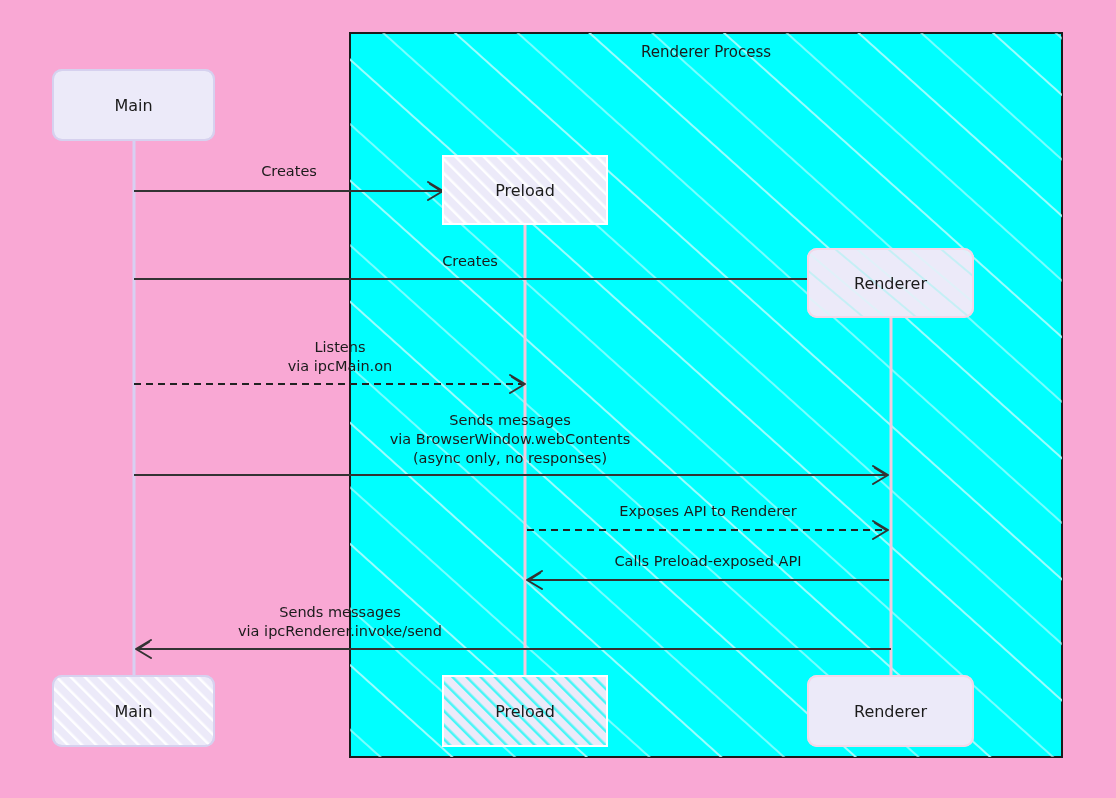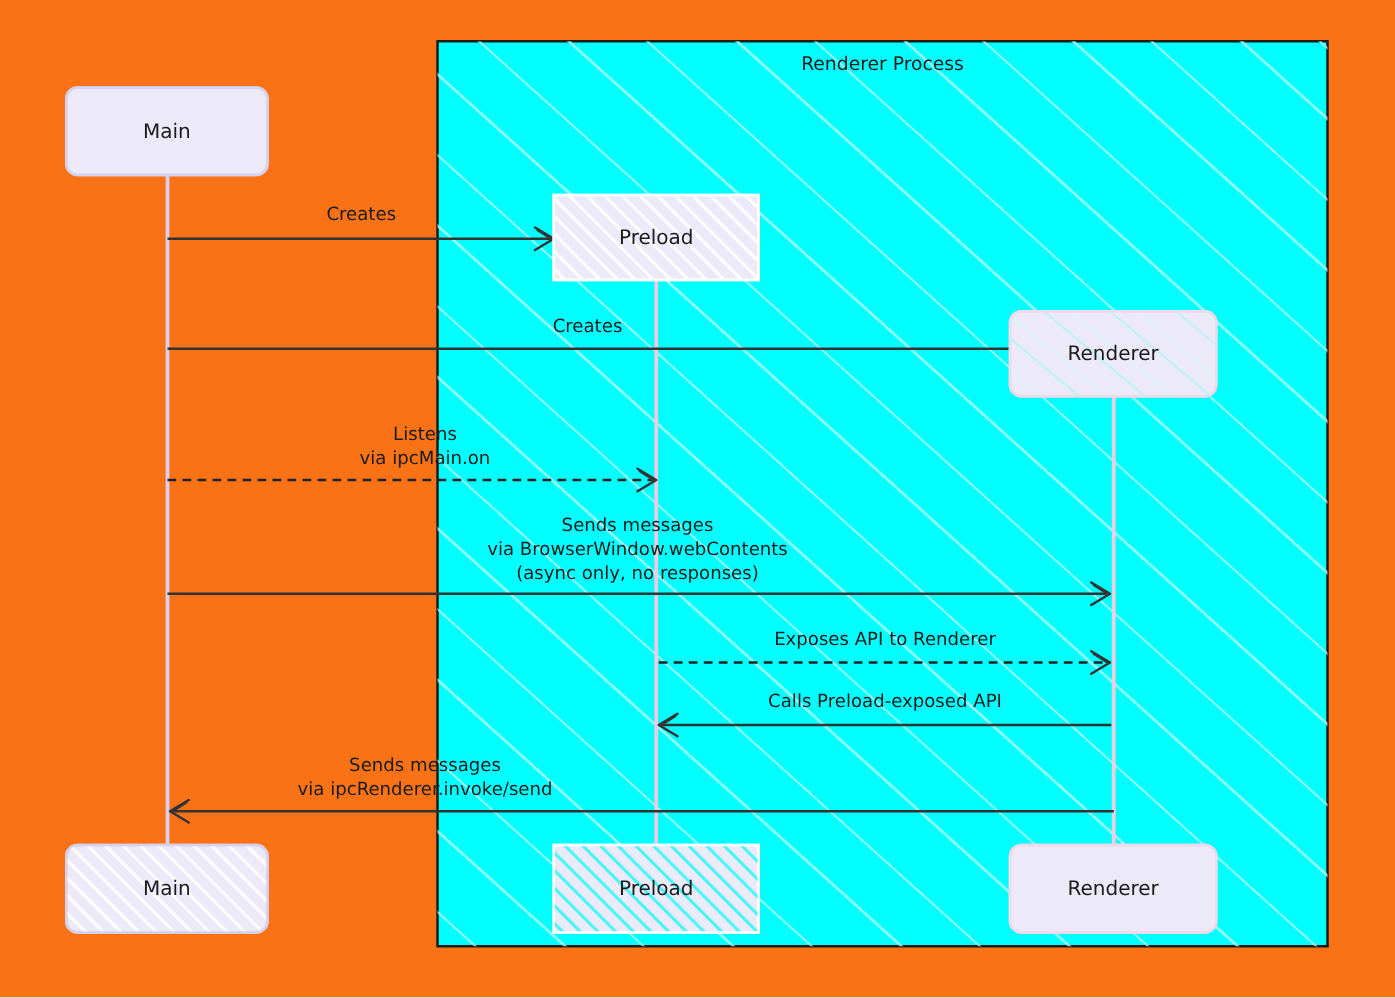--- a/index.html
+++ b/index.html
@@ -8,21 +8,21 @@
     padding: 0;
     background: #ffffff;
   }
   body {
     font-family: "DejaVu Sans", sans-serif;
   }
   #canvas {
     position: relative;
     width: 1116px;
     height: 798px;
-    background: #f97316;
+    background: #f9a8d4;
     overflow: hidden;
   }
   #svg-root {
     position: absolute;
     left: 0;
     top: 0;
     width: 1116px;
     height: 798px;
   }
   .lbl {

